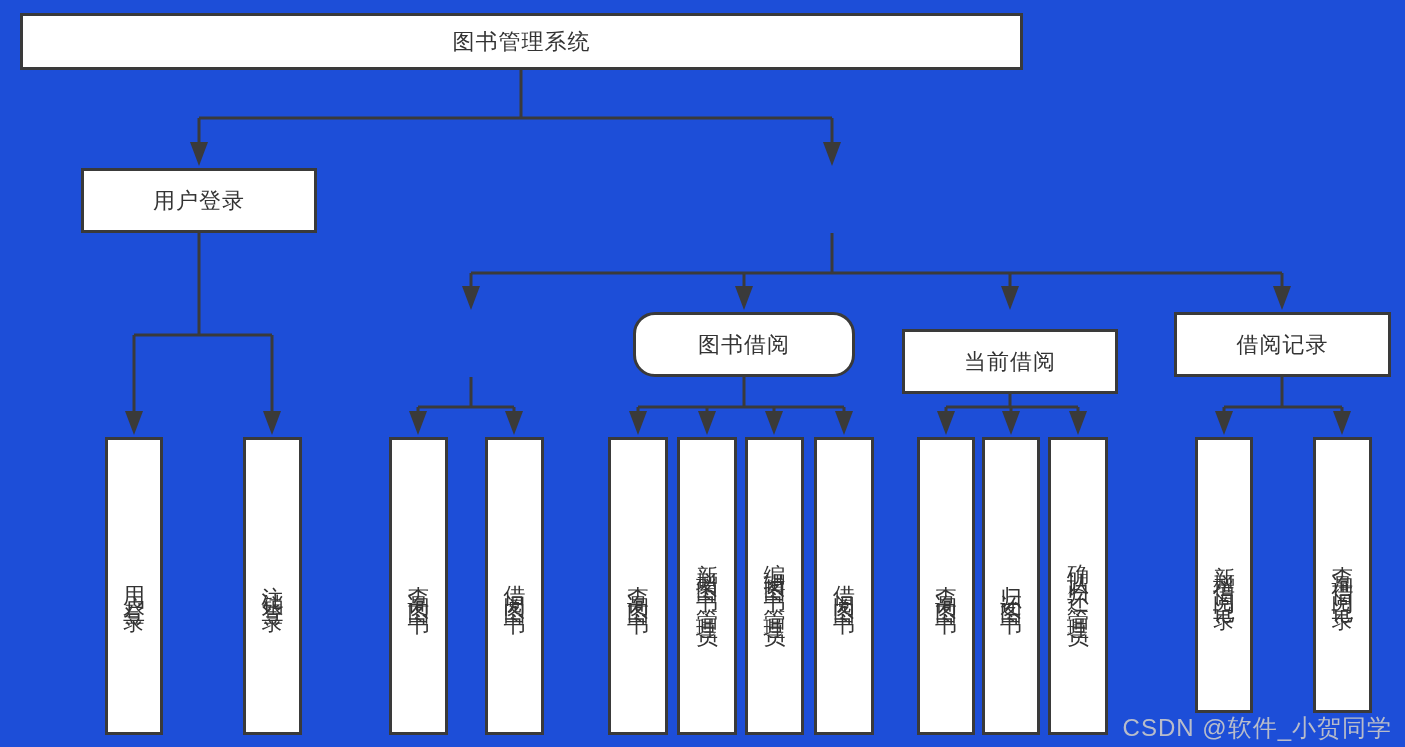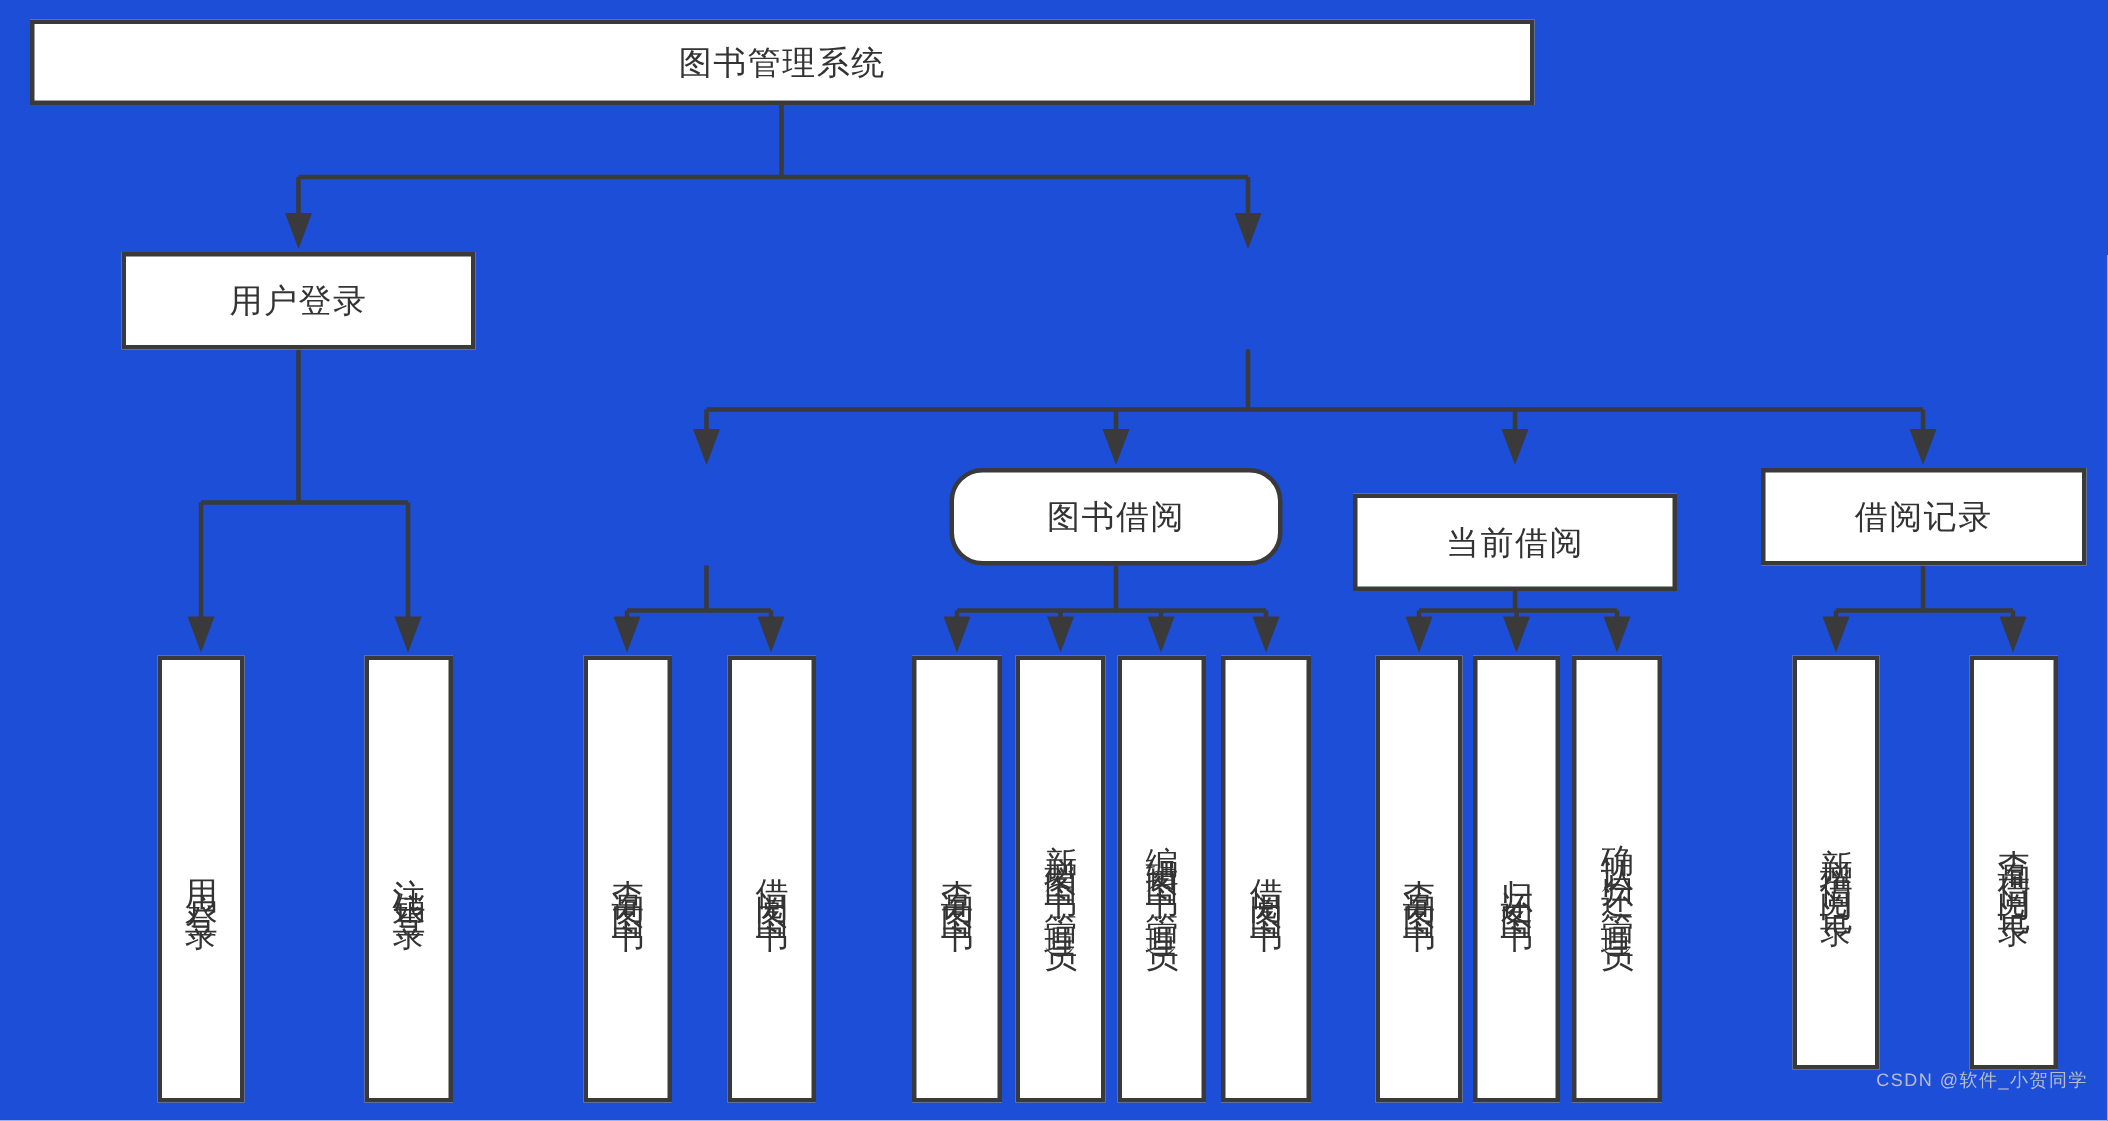--- a/index.html
+++ b/index.html
@@ -16,21 +16,21 @@
     border:3px solid var(--line-color,#3a3a3a);
     display:flex;align-items:center;justify-content:center;
     font-size:22px;
   }
   .node .lbl{white-space:nowrap;letter-spacing:1px;}
   .node.v .lbl{
     display:inline-block;writing-mode:vertical-rl;text-orientation:mixed;
     white-space:normal;letter-spacing:9px;line-height:1.1;
   }
   .watermark{
-    position:absolute;right:13px;top:712px;font-size:12px;letter-spacing:1px;
+    position:absolute;right:13px;top:712px;font-size:24px;letter-spacing:1px;
     color:var(--watermark-color,#c9c9c9);opacity:.9;white-space:nowrap;
   }
 </style>
 </head>
 <body>
 
 <div class="canvas">
 
   <svg class="wires" viewBox="0 0 1405 747">
     <g>

